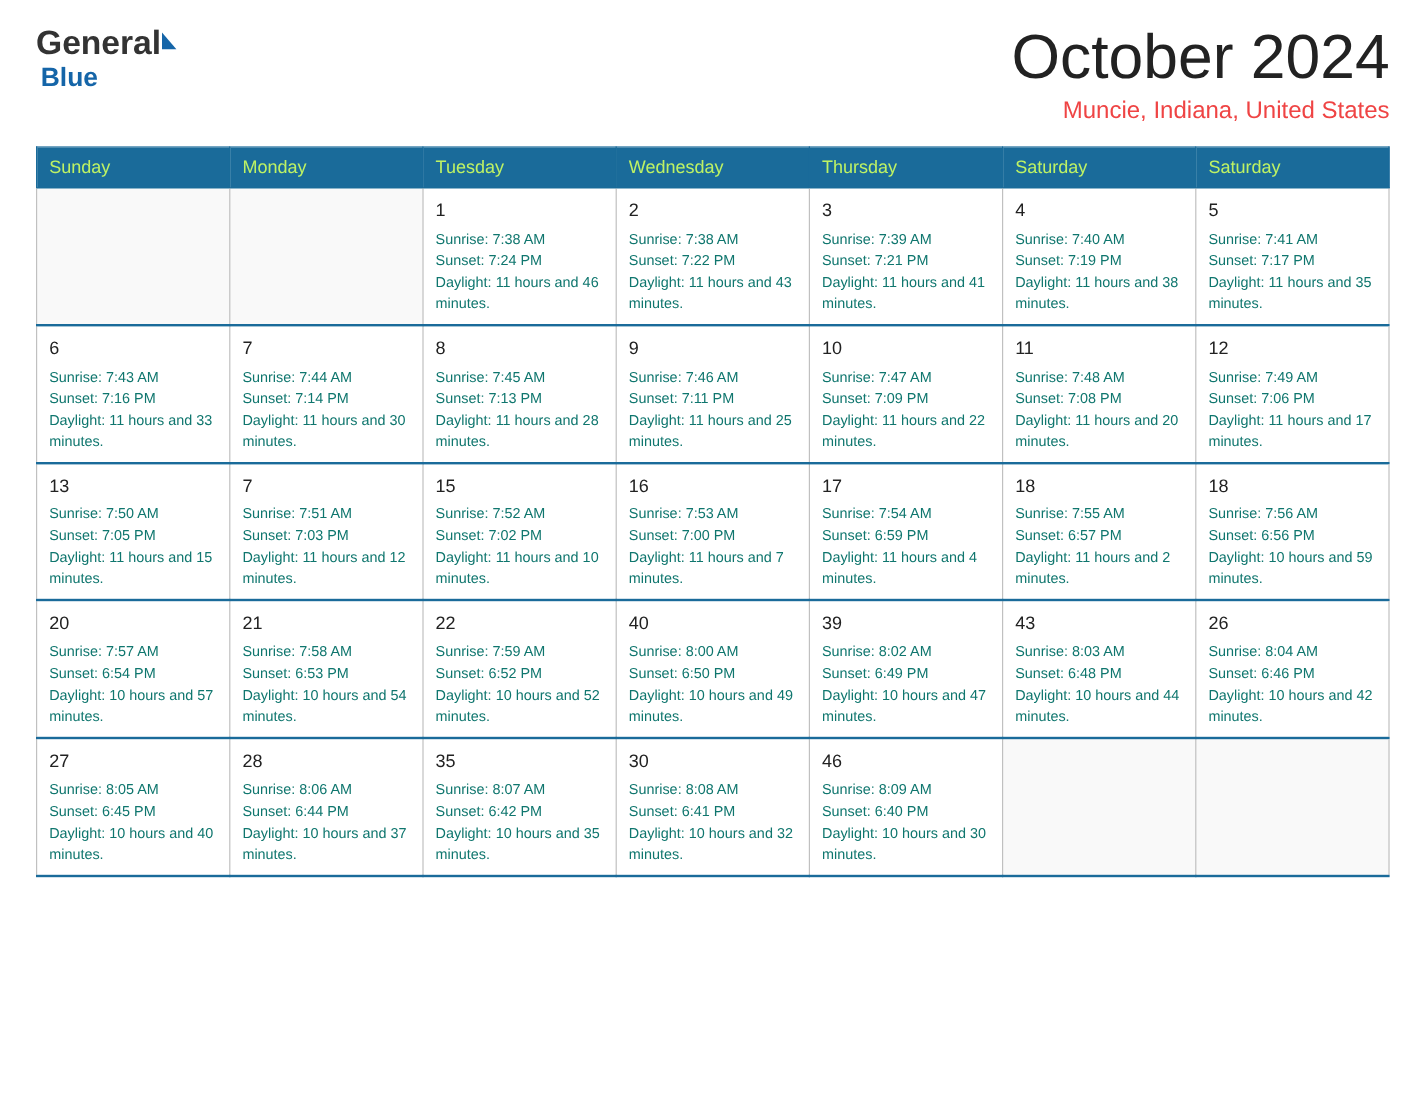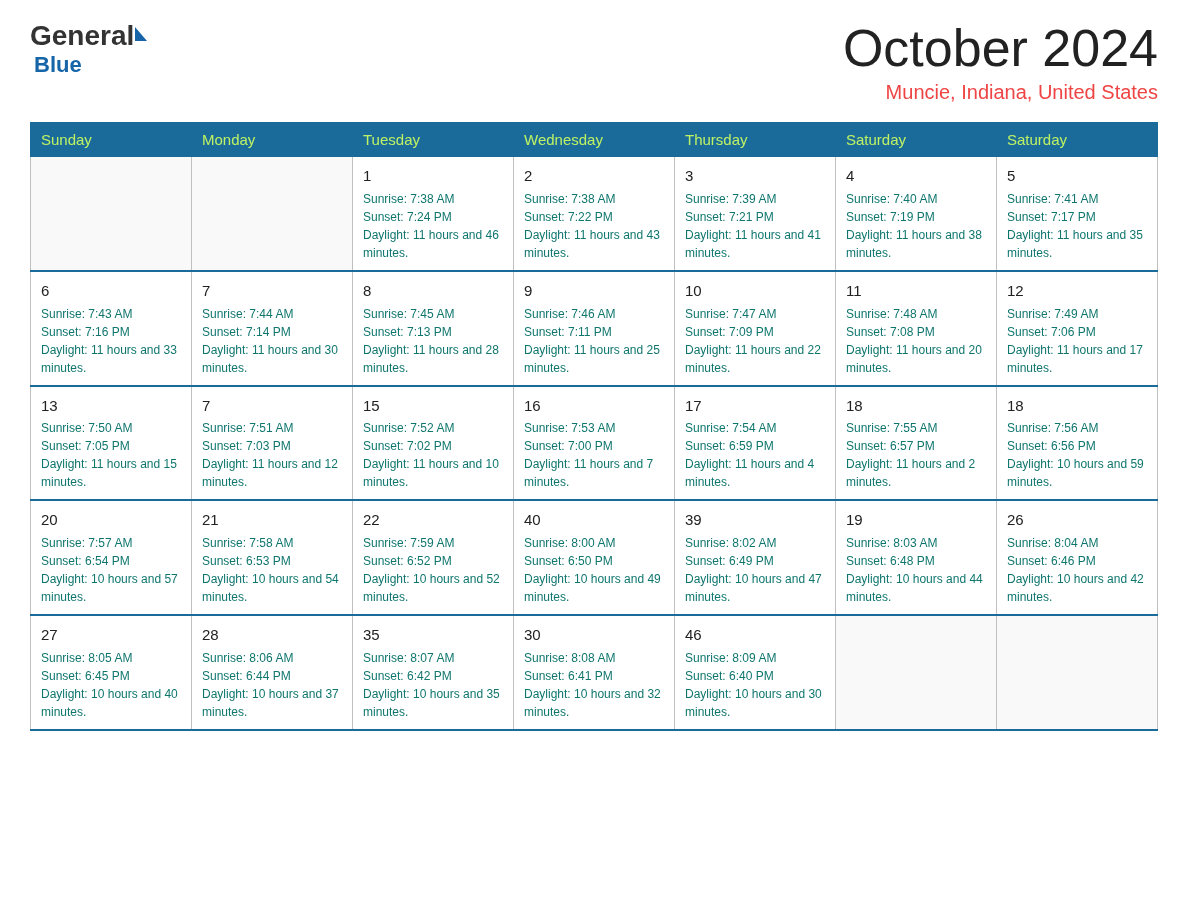--- a/index.html
+++ b/index.html
@@ -233,21 +233,21 @@
         </td>
         <td>
           <span class="day-number">40</span>
           <div class="day-info">Sunrise: 8:00 AM<br>Sunset: 6:50 PM<br>Daylight: 10 hours and 49 minutes.</div>
         </td>
         <td>
           <span class="day-number">39</span>
           <div class="day-info">Sunrise: 8:02 AM<br>Sunset: 6:49 PM<br>Daylight: 10 hours and 47 minutes.</div>
         </td>
         <td>
-          <span class="day-number">19</span>
+          <span class="day-number">43</span>
           <div class="day-info">Sunrise: 8:03 AM<br>Sunset: 6:48 PM<br>Daylight: 10 hours and 44 minutes.</div>
         </td>
         <td>
           <span class="day-number">26</span>
           <div class="day-info">Sunrise: 8:04 AM<br>Sunset: 6:46 PM<br>Daylight: 10 hours and 42 minutes.</div>
         </td>
       </tr>
       <tr>
         <td>
           <span class="day-number">27</span>

